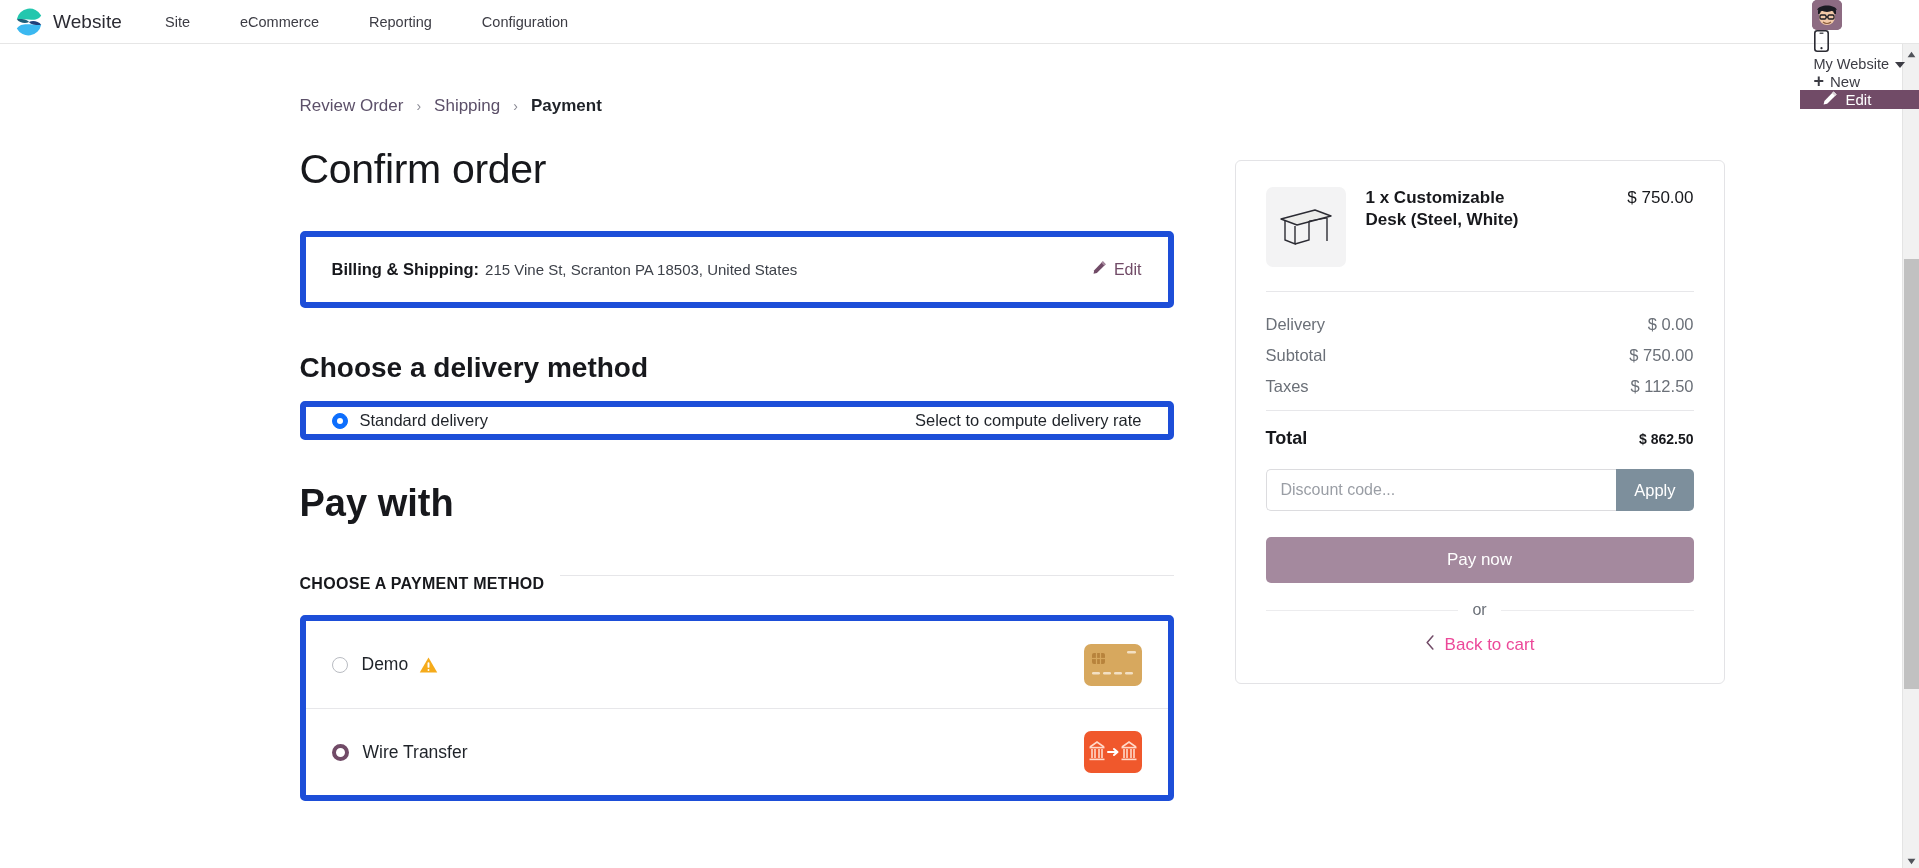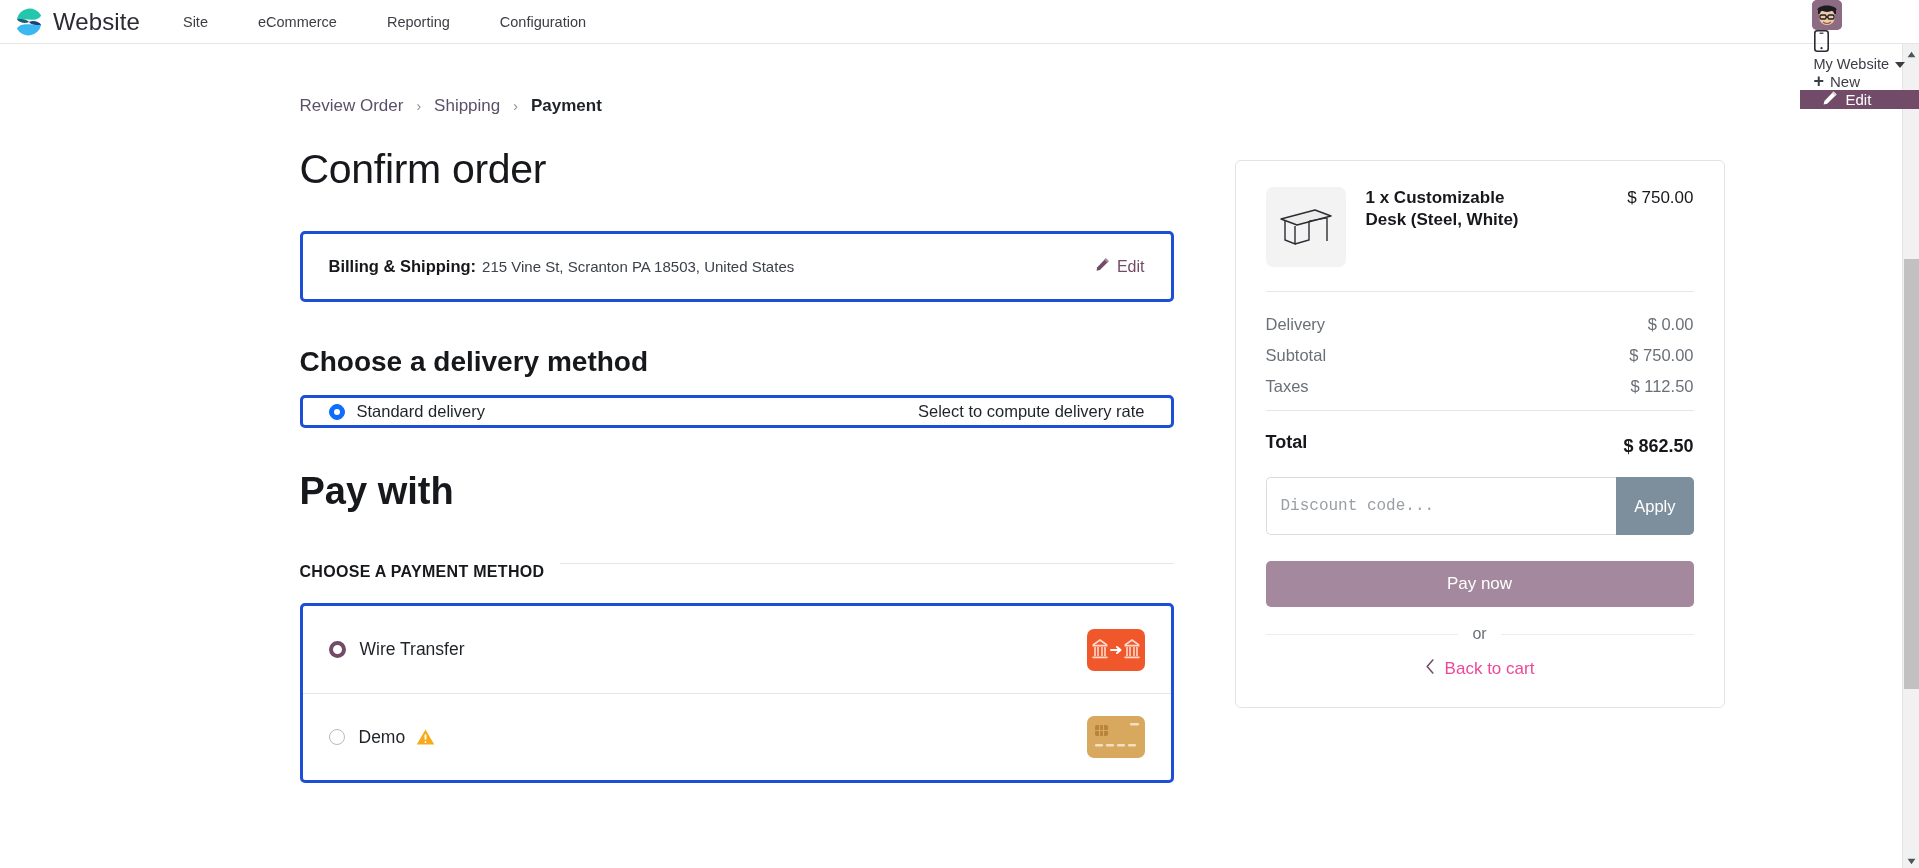--- a/index.html
+++ b/index.html
@@ -18,21 +18,21 @@
     background: #ffffff;
     border-bottom: 1px solid #e6e6e6;
     display: flex;
     align-items: stretch;
     position: relative;
     z-index: 20;
   }
   .nav-left { display: flex; align-items: center; padding-left: 14px; }
   .brand { display: flex; align-items: center; gap: 9px; margin-right: 26px; }
   .brand-logo { width: 30px; height: 30px; display: block; }
-  .brand-name { font-size: 24px; color: #2b2b33; letter-spacing: .1px; }
+  .brand-name { font-size: 19px; color: #2b2b33; letter-spacing: .1px; }
   .nav-menu { display: flex; align-items: center; gap: 16px; }
   .nav-menu-item {
     font-size: 14.5px; color: #3c3c44;
     padding: 6px 17px; cursor: pointer; white-space: nowrap;
   }
 
   .nav-right { margin-left: auto; display: flex; align-items: stretch; flex-direction: column; }
   .avatar-wrap { display: flex; align-items: center; padding: 0 12px; }
   .avatar {
     width: 30px; height: 30px; border-radius: 5px;
@@ -79,21 +79,21 @@
   .bc-sep { color: #8b8b95; font-size: 14px; }
   .bc-current { color: #1f2329; font-weight: bold; }
 
   h1.page-title {
     font-size: 41px; font-weight: normal; color: #17181c;
     margin: 0 0 38px 0; letter-spacing: -0.3px;
   }
 
   
   .box {
-    border: 3px solid #1d4ed8;
+    border: 6px solid #1d4ed8;
     border-radius: 5px;
     background: #fff;
   }
   .billing-box {
     padding: 23px 26px;
     display: flex; align-items: center;
     width: 874px;
     margin-bottom: 44px;
   }
   .billing-label { font-size: 16.5px; font-weight: bold; color: #17181c; margin-right: 6px; white-space: nowrap; }
@@ -156,29 +156,29 @@
   .prod-name { font-size: 17px; font-weight: bold; color: #17181c; line-height: 1.32; width: 175px; }
   .prod-price { margin-left: auto; font-size: 17px; color: #17181c; white-space: nowrap; padding-top: 1px; }
 
   .divider { height: 1px; background: #e7e7ea; }
   .amt-list { padding: 17px 0 8px 0; }
   .amt-row { display: flex; align-items: center; padding: 6px 0; }
   .amt-label { font-size: 16.5px; color: #6b7078; }
   .amt-value { margin-left: auto; font-size: 16.5px; color: #6b7078; }
   .total-row { display: flex; align-items: center; padding: 17px 0 20px 0; }
   .total-label { font-size: 18px; font-weight: bold; color: #17181c; }
-  .total-value { margin-left: auto; font-size: 18px; font-weight: bold; color: #17181c; margin-top: 8px; }
+  .total-value { margin-left: auto; font-size: 14px; font-weight: bold; color: #17181c; }
 
   .discount-row { display: flex; margin-bottom: 26px; }
   .discount-input {
-    flex: 1; height: 58px;
+    flex: 1; height: 42px;
     border: 1px solid #dcdcdf; border-right: none;
     border-radius: 5px 0 0 5px;
     padding: 0 14px; font-size: 16px; color: #1f2329;
-    font-family: Liberation Mono, monospace;
+    font-family: Liberation Sans, sans-serif;
     outline: none; background: #fff;
   }
   .discount-input::placeholder { color: #9a9ea5; }
   .apply-btn {
     background: #7d8f9c; color: #fff;
     border: none; border-radius: 0 5px 5px 0;
     padding: 0 18px; font-size: 16.5px; cursor: pointer;
     font-family: "Liberation Sans", sans-serif;
   }
   .pay-now-btn {
@@ -318,20 +318,46 @@
       </div>
 
       <h2 class="pay-with">Pay with</h2>
 
       <div class="choose-label-row">
         <span class="choose-label">CHOOSE A PAYMENT METHOD</span>
         <span class="choose-rule"></span>
       </div>
 
       <div class="box pm-box">
+
+        <div class="pm-row">
+          <span class="radio"></span>
+          <span class="pm-name">Demo</span>
+          <span class="warn-icon">
+            <svg width="19" height="18" viewBox="0 0 20 18">
+              <path d="M10 1 L19.2 17 L0.8 17 Z" fill="#f5ab1b"></path>
+              <rect x="9" y="6" width="2" height="6" rx="1" fill="#ffffff"></rect>
+              <rect x="9" y="13.2" width="2" height="2" rx="1" fill="#ffffff"></rect>
+            </svg>
+          </span>
+          <span class="pm-icon">
+            <svg width="58" height="42" viewBox="0 0 58 42">
+              <rect x="0" y="0" width="58" height="42" rx="7" fill="#d7a85e"></rect>
+              <rect x="8" y="9" width="13" height="11" rx="2" fill="#b8833c"></rect>
+              <line x1="8" y1="14.5" x2="21" y2="14.5" stroke="#d7a85e" stroke-width="1.2"></line>
+              <line x1="12.5" y1="9" x2="12.5" y2="20" stroke="#d7a85e" stroke-width="1.2"></line>
+              <line x1="16.5" y1="9" x2="16.5" y2="20" stroke="#d7a85e" stroke-width="1.2"></line>
+              <rect x="43" y="7" width="9" height="2.6" rx="1.3" fill="#f3e0c3"></rect>
+              <rect x="8" y="28" width="8" height="2.6" rx="1.3" fill="#f3e0c3"></rect>
+              <rect x="19" y="28" width="8" height="2.6" rx="1.3" fill="#f3e0c3"></rect>
+              <rect x="30" y="28" width="8" height="2.6" rx="1.3" fill="#f3e0c3"></rect>
+              <rect x="41" y="28" width="8" height="2.6" rx="1.3" fill="#f3e0c3"></rect>
+            </svg>
+          </span>
+        </div>
 
         <div class="pm-row">
           <span class="radio checked-purple"></span>
           <span class="pm-name">Wire Transfer</span>
           <span class="pm-icon">
             <svg width="58" height="42" viewBox="0 0 58 42">
               <rect x="0" y="0" width="58" height="42" rx="7" fill="#f0582c"></rect>
               <g fill="none" stroke="#ffd9c9" stroke-width="1.6">
                 <path d="M6 16 L13 11 L20 16"></path>
                 <line x1="5.5" y1="16.6" x2="20.5" y2="16.6"></line>
@@ -347,46 +373,20 @@
                 <line x1="40" y1="18" x2="40" y2="27"></line>
                 <line x1="43" y1="18" x2="43" y2="27"></line>
                 <line x1="47" y1="18" x2="47" y2="27"></line>
                 <line x1="50" y1="18" x2="50" y2="27"></line>
                 <line x1="37.5" y1="28.4" x2="52.5" y2="28.4"></line>
               </g>
               <path d="M24 21 L32 21 M30 18 L33.5 21 L30 24" stroke="#ffffff" stroke-width="2" fill="none" stroke-linecap="round" stroke-linejoin="round"></path>
             </svg>
           </span>
         </div>
-
-        <div class="pm-row">
-          <span class="radio"></span>
-          <span class="pm-name">Demo</span>
-          <span class="warn-icon">
-            <svg width="19" height="18" viewBox="0 0 20 18">
-              <path d="M10 1 L19.2 17 L0.8 17 Z" fill="#f5ab1b"></path>
-              <rect x="9" y="6" width="2" height="6" rx="1" fill="#ffffff"></rect>
-              <rect x="9" y="13.2" width="2" height="2" rx="1" fill="#ffffff"></rect>
-            </svg>
-          </span>
-          <span class="pm-icon">
-            <svg width="58" height="42" viewBox="0 0 58 42">
-              <rect x="0" y="0" width="58" height="42" rx="7" fill="#d7a85e"></rect>
-              <rect x="8" y="9" width="13" height="11" rx="2" fill="#b8833c"></rect>
-              <line x1="8" y1="14.5" x2="21" y2="14.5" stroke="#d7a85e" stroke-width="1.2"></line>
-              <line x1="12.5" y1="9" x2="12.5" y2="20" stroke="#d7a85e" stroke-width="1.2"></line>
-              <line x1="16.5" y1="9" x2="16.5" y2="20" stroke="#d7a85e" stroke-width="1.2"></line>
-              <rect x="43" y="7" width="9" height="2.6" rx="1.3" fill="#f3e0c3"></rect>
-              <rect x="8" y="28" width="8" height="2.6" rx="1.3" fill="#f3e0c3"></rect>
-              <rect x="19" y="28" width="8" height="2.6" rx="1.3" fill="#f3e0c3"></rect>
-              <rect x="30" y="28" width="8" height="2.6" rx="1.3" fill="#f3e0c3"></rect>
-              <rect x="41" y="28" width="8" height="2.6" rx="1.3" fill="#f3e0c3"></rect>
-            </svg>
-          </span>
-        </div>
       </div>
     </div>
 
     <div class="right-col">
       <div class="summary-card">
 
         <div class="prod-row">
           <span class="prod-thumb">
             <svg width="62" height="56" viewBox="0 0 62 56">
               <path d="M6 20 L40 11 L56 17 L22 26 Z" fill="#ececea" stroke="#2b2b33" stroke-width="1.4" stroke-linejoin="round"></path>

